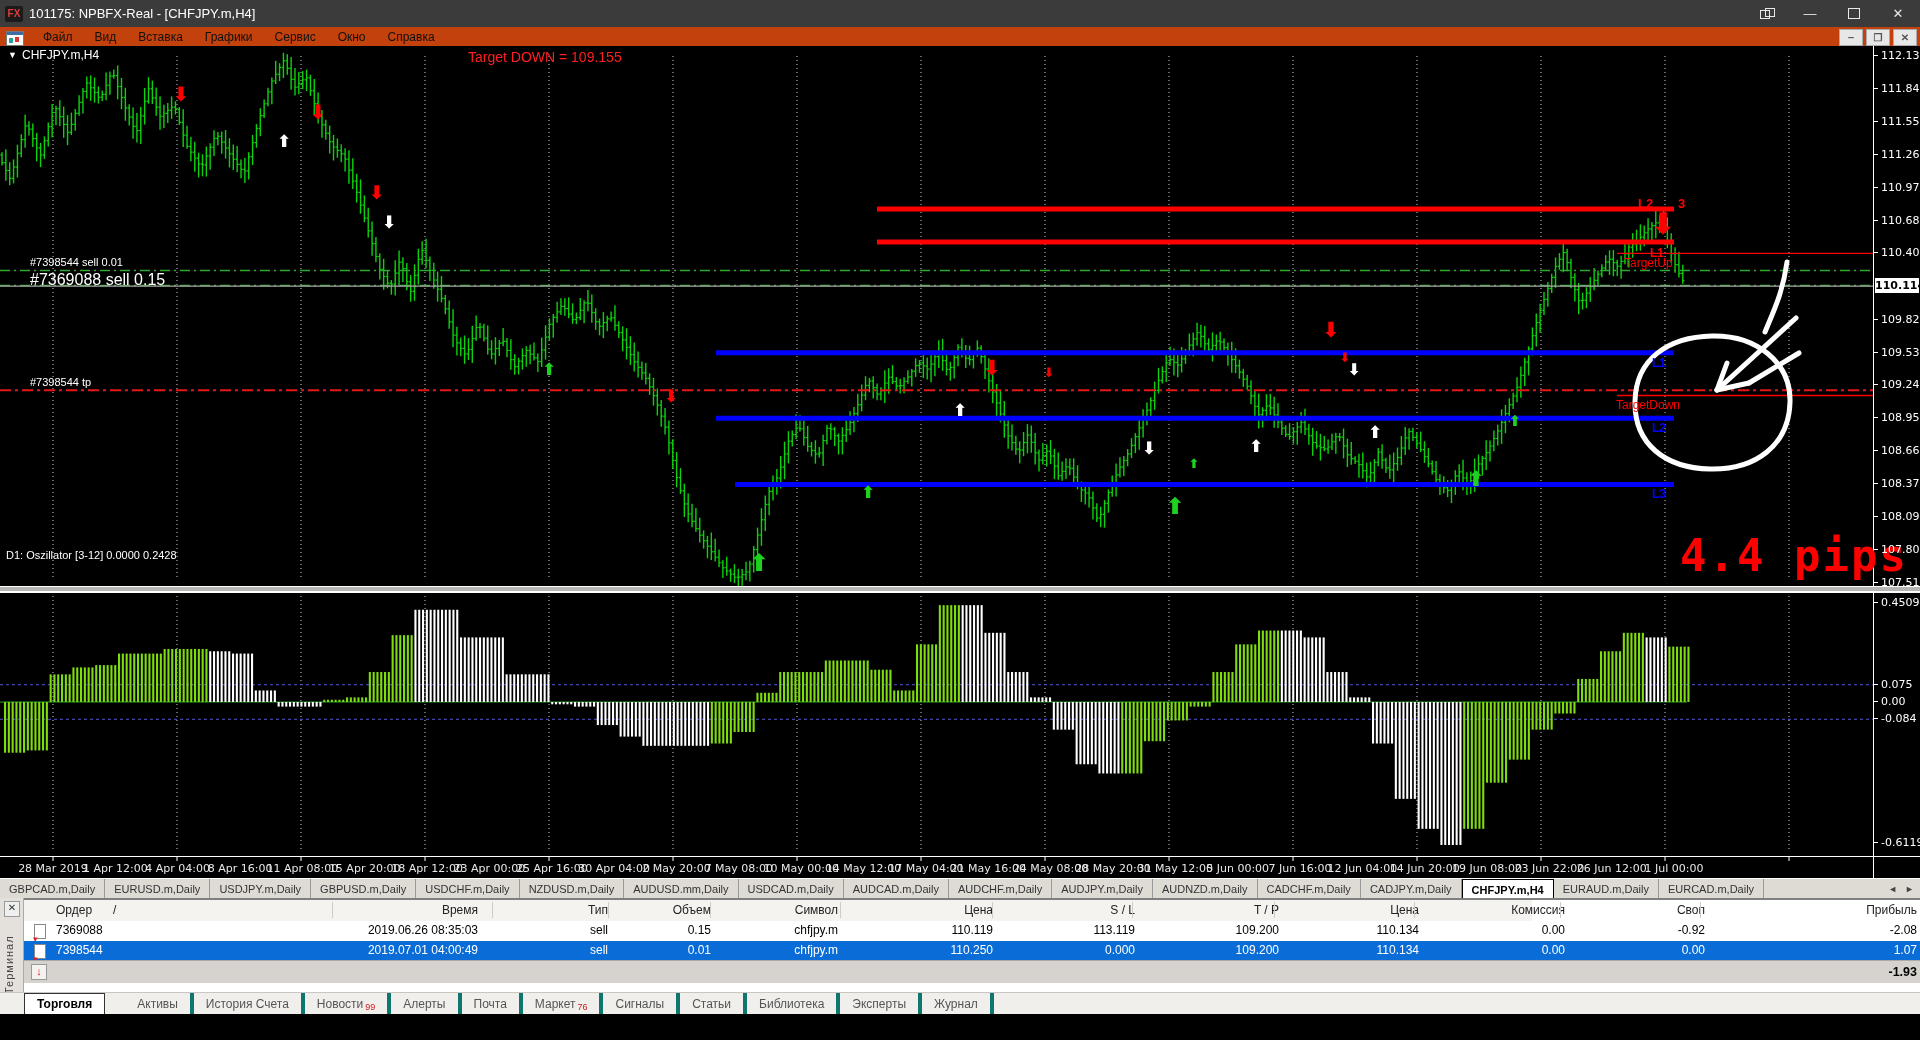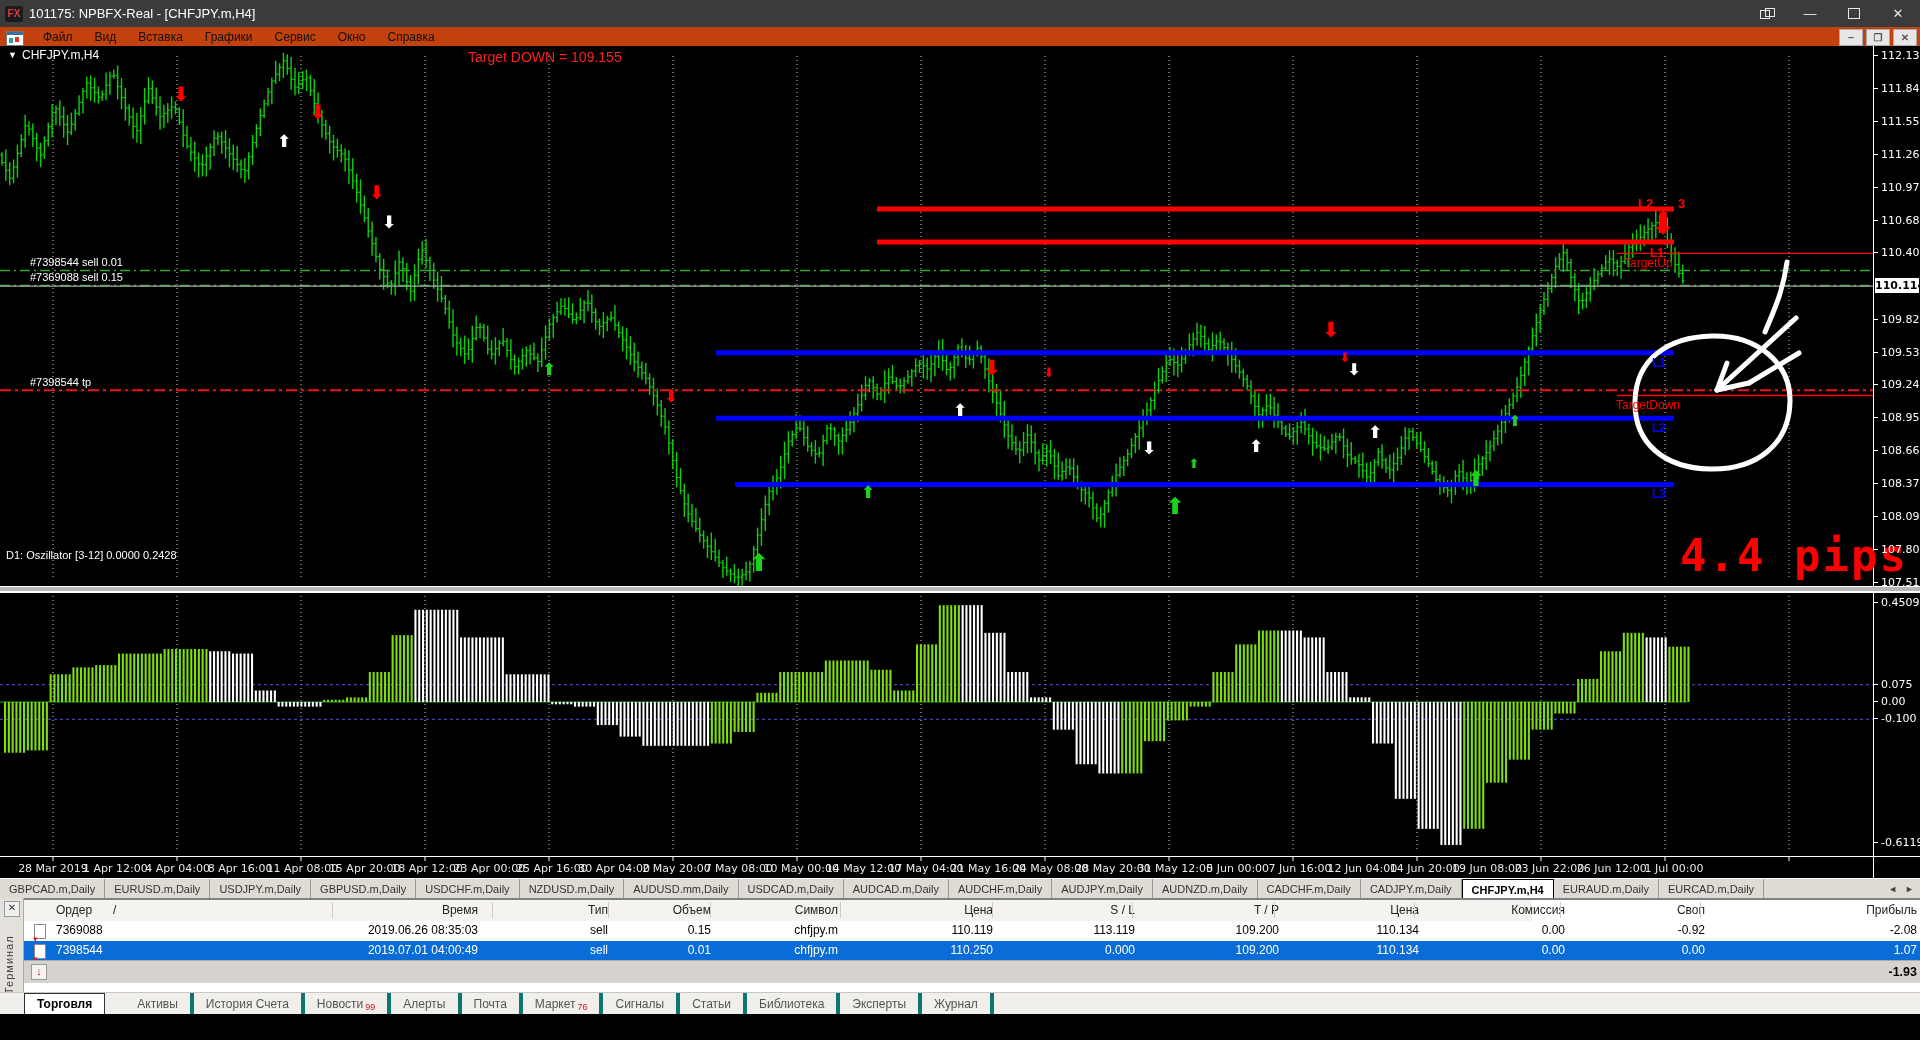--- a/index.html
+++ b/index.html
@@ -1972,21 +1972,21 @@
         <path d="M1717,344 L1727,317" stroke="#fff" stroke-width="5" fill="none" stroke-linecap="round"></path>
         <path d="M1717,344 L1749,337" stroke="#fff" stroke-width="5" fill="none" stroke-linecap="round"></path>
         <path d="M1749,337 L1799,307" stroke="#fff" stroke-width="5" fill="none" stroke-linecap="round"></path>
       </svg>
     <div id="overlays">
         <div style="left: 8px; top: 4px; color: rgb(255, 255, 255); font-size: 9px; position: absolute;">▼</div>
         <div style="left: 22px; top: 2px; color: rgb(255, 255, 255); font-size: 12px; position: absolute;">CHFJPY.m,H4</div>
         <div style="left: 468px; top: 3px; color: rgb(255, 31, 31); font-size: 14px; position: absolute;">Target DOWN = 109.155</div>
         <div style="left: 1680px; top: 484px; color: rgb(255, 0, 0); font-size: 44px; font-weight: bold; font-family: &quot;DejaVu Sans Mono&quot;, monospace; letter-spacing: 2px; position: absolute;">4.4 pips</div>
         <div style="left: 30px; top: 210px; color: rgb(255, 255, 255); font-size: 11px; position: absolute;">#7398544 sell 0.01</div>
-        <div style="left: 30px; top: 225px; color: rgb(255, 255, 255); font-size: 11px; position: absolute;">#7369088 sell 0.15</div>
+        <div style="left: 30px; top: 225px; color: rgb(255, 255, 255); font-size: 16px; position: absolute;">#7369088 sell 0.15</div>
         <div style="left: 30px; top: 330px; color: rgb(255, 255, 255); font-size: 11px; position: absolute;">#7398544 tp</div>
         <div style="left: 1652px; top: 309.66px; color: rgb(0, 0, 255); font-size: 12px; font-weight: bold; position: absolute;">L1</div>
         <div style="left: 1652px; top: 375.267px; color: rgb(0, 0, 255); font-size: 12px; font-weight: bold; position: absolute;">L2</div>
         <div style="left: 1652px; top: 441.445px; color: rgb(0, 0, 255); font-size: 12px; font-weight: bold; position: absolute;">L3</div>
         <div style="left: 1650px; top: 199.983px; color: rgb(255, 0, 0); font-size: 12px; font-weight: bold; position: absolute;">L1</div>
         <div style="left: 1638px; top: 150px; color: rgb(255, 0, 0); font-size: 13px; font-weight: bold; position: absolute;">L2</div>
         <div style="left: 1678px; top: 150px; color: rgb(255, 0, 0); font-size: 13px; font-weight: bold; position: absolute;">3</div>
         <div style="left: 1624px; top: 210.393px; color: rgb(255, 0, 0); font-size: 12px; position: absolute;">TargetUp</div>
         <div style="left: 1616px; top: 352.447px; color: rgb(255, 0, 0); font-size: 12px; position: absolute;">TargetDown</div>
         <div class="arrowg" style="left: 181px; top: 48px; color: rgb(255, 0, 0); font-size: 20px; position: absolute;">⬇</div>
@@ -2028,21 +2028,21 @@
         <div class="paxlab" style="top: 365.267px;">108.955</div>
         <div class="paxlab" style="top: 398.356px;">108.665</div>
         <div class="paxlab" style="top: 431.445px;">108.375</div>
         <div class="paxlab" style="top: 463.964px;">108.090</div>
         <div class="paxlab" style="top: 497.053px;">107.800</div>
         <div class="paxlab" style="top: 530.142px;">107.510</div>
         <div id="curprice" style="top: 232.026px;">110.114</div>
         <div class="paxlab" style="top: 550px;">0.4509</div>
         <div class="paxlab" style="top: 631.705px;">0.075</div>
         <div class="paxlab" style="top: 649px;">0.00</div>
-        <div class="paxlab" style="top: 666.295px;">-0.100</div>
+        <div class="paxlab" style="top: 666.295px;">-0.084</div>
         <div class="paxlab" style="top: 790px;">-0.6119</div>
       </div>
   <div class="sep-band" style="top: 540px;"></div>
     </div>
 
   <div id="symtabs">
       <div class="stab">GBPCAD.m,Daily</div>
       <div class="stab">EURUSD.m,Daily</div>
       <div class="stab">USDJPY.m,Daily</div>
       <div class="stab">GBPUSD.m,Daily</div>

